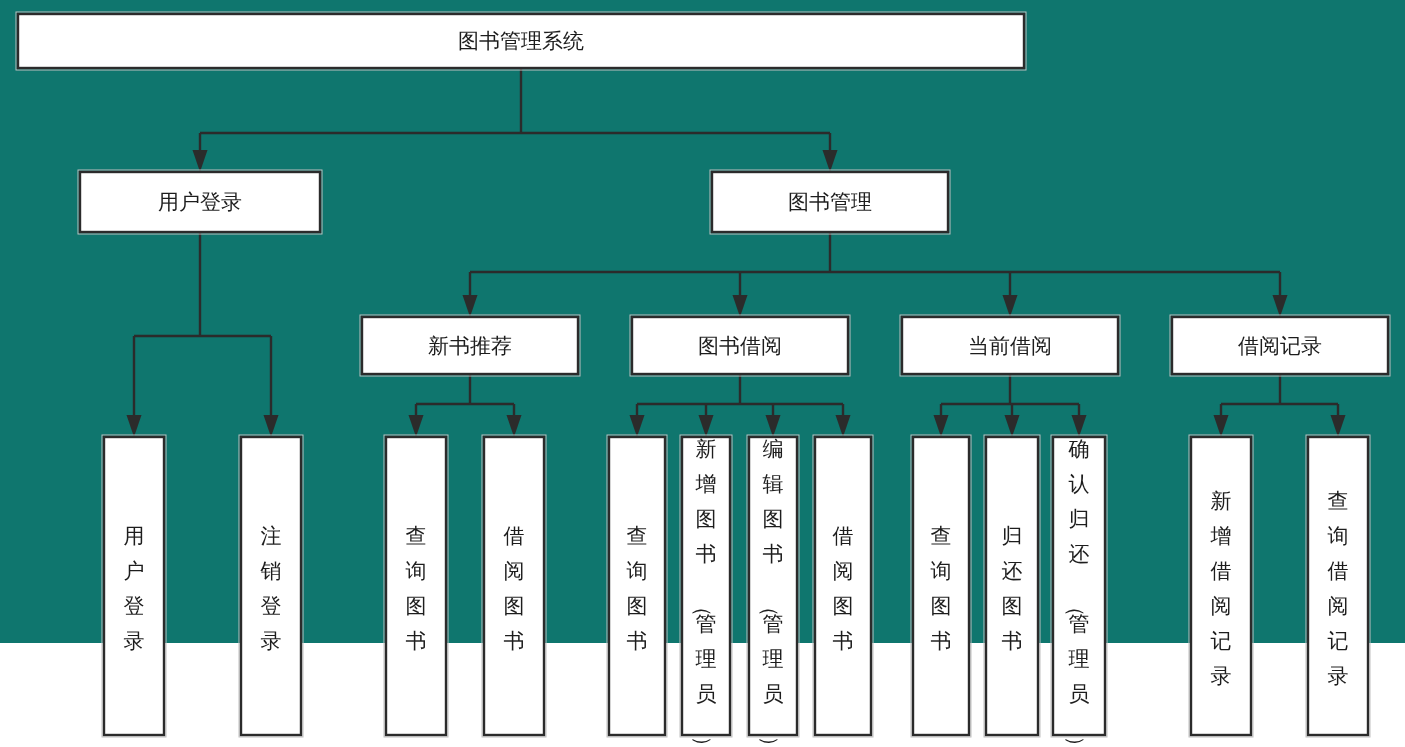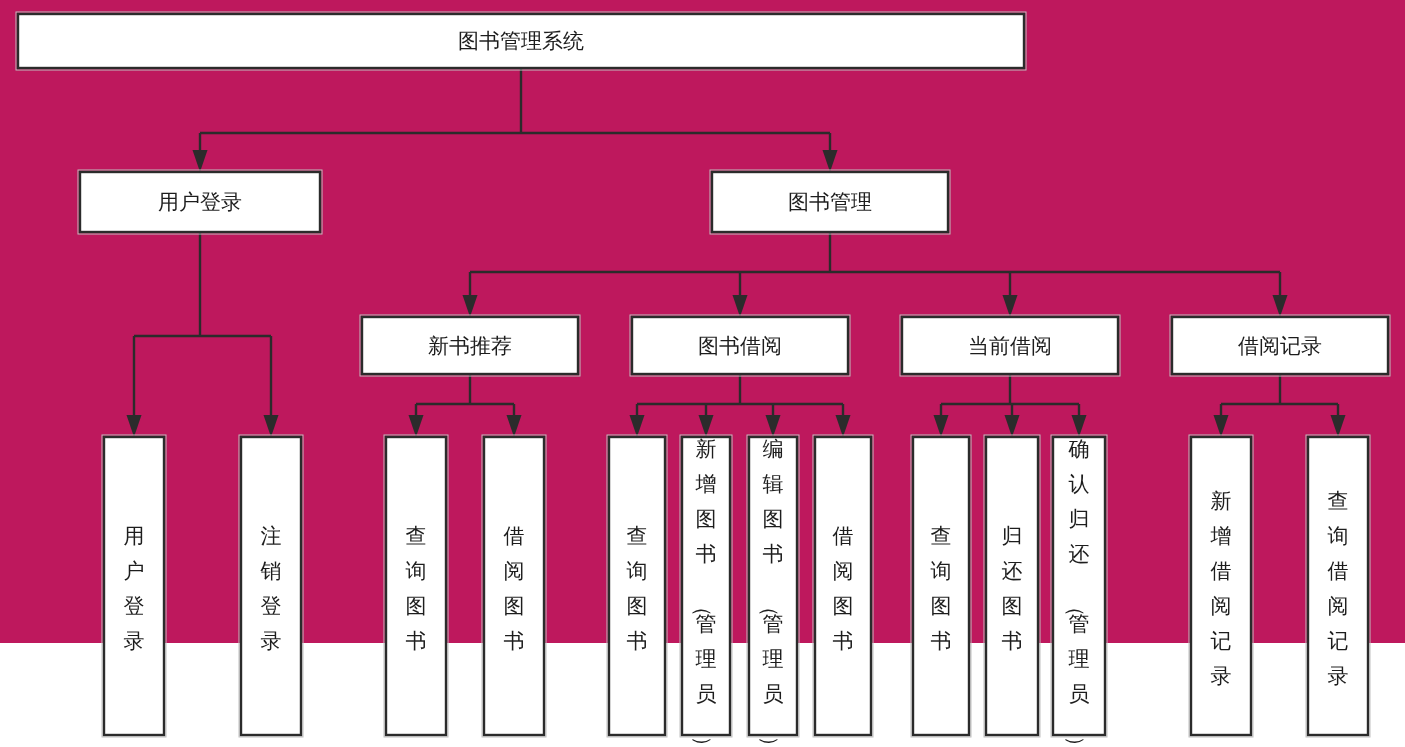--- a/index.html
+++ b/index.html
@@ -11,21 +11,21 @@
   body {
     width: 1405px;
     height: 747px;
     overflow: hidden;
     font-family: "DejaVu Sans", "Liberation Sans", sans-serif;
   }
   #diagram-root {
     position: relative;
     width: 1405px;
     height: 643px;
-    background: #be185d;
+    background: #0f766e;
   }
   svg.diagram-canvas {
     position: absolute;
     left: 0;
     top: 0;
     width: 1405px;
     height: 747px;
     display: block;
   }
   .node-box {

